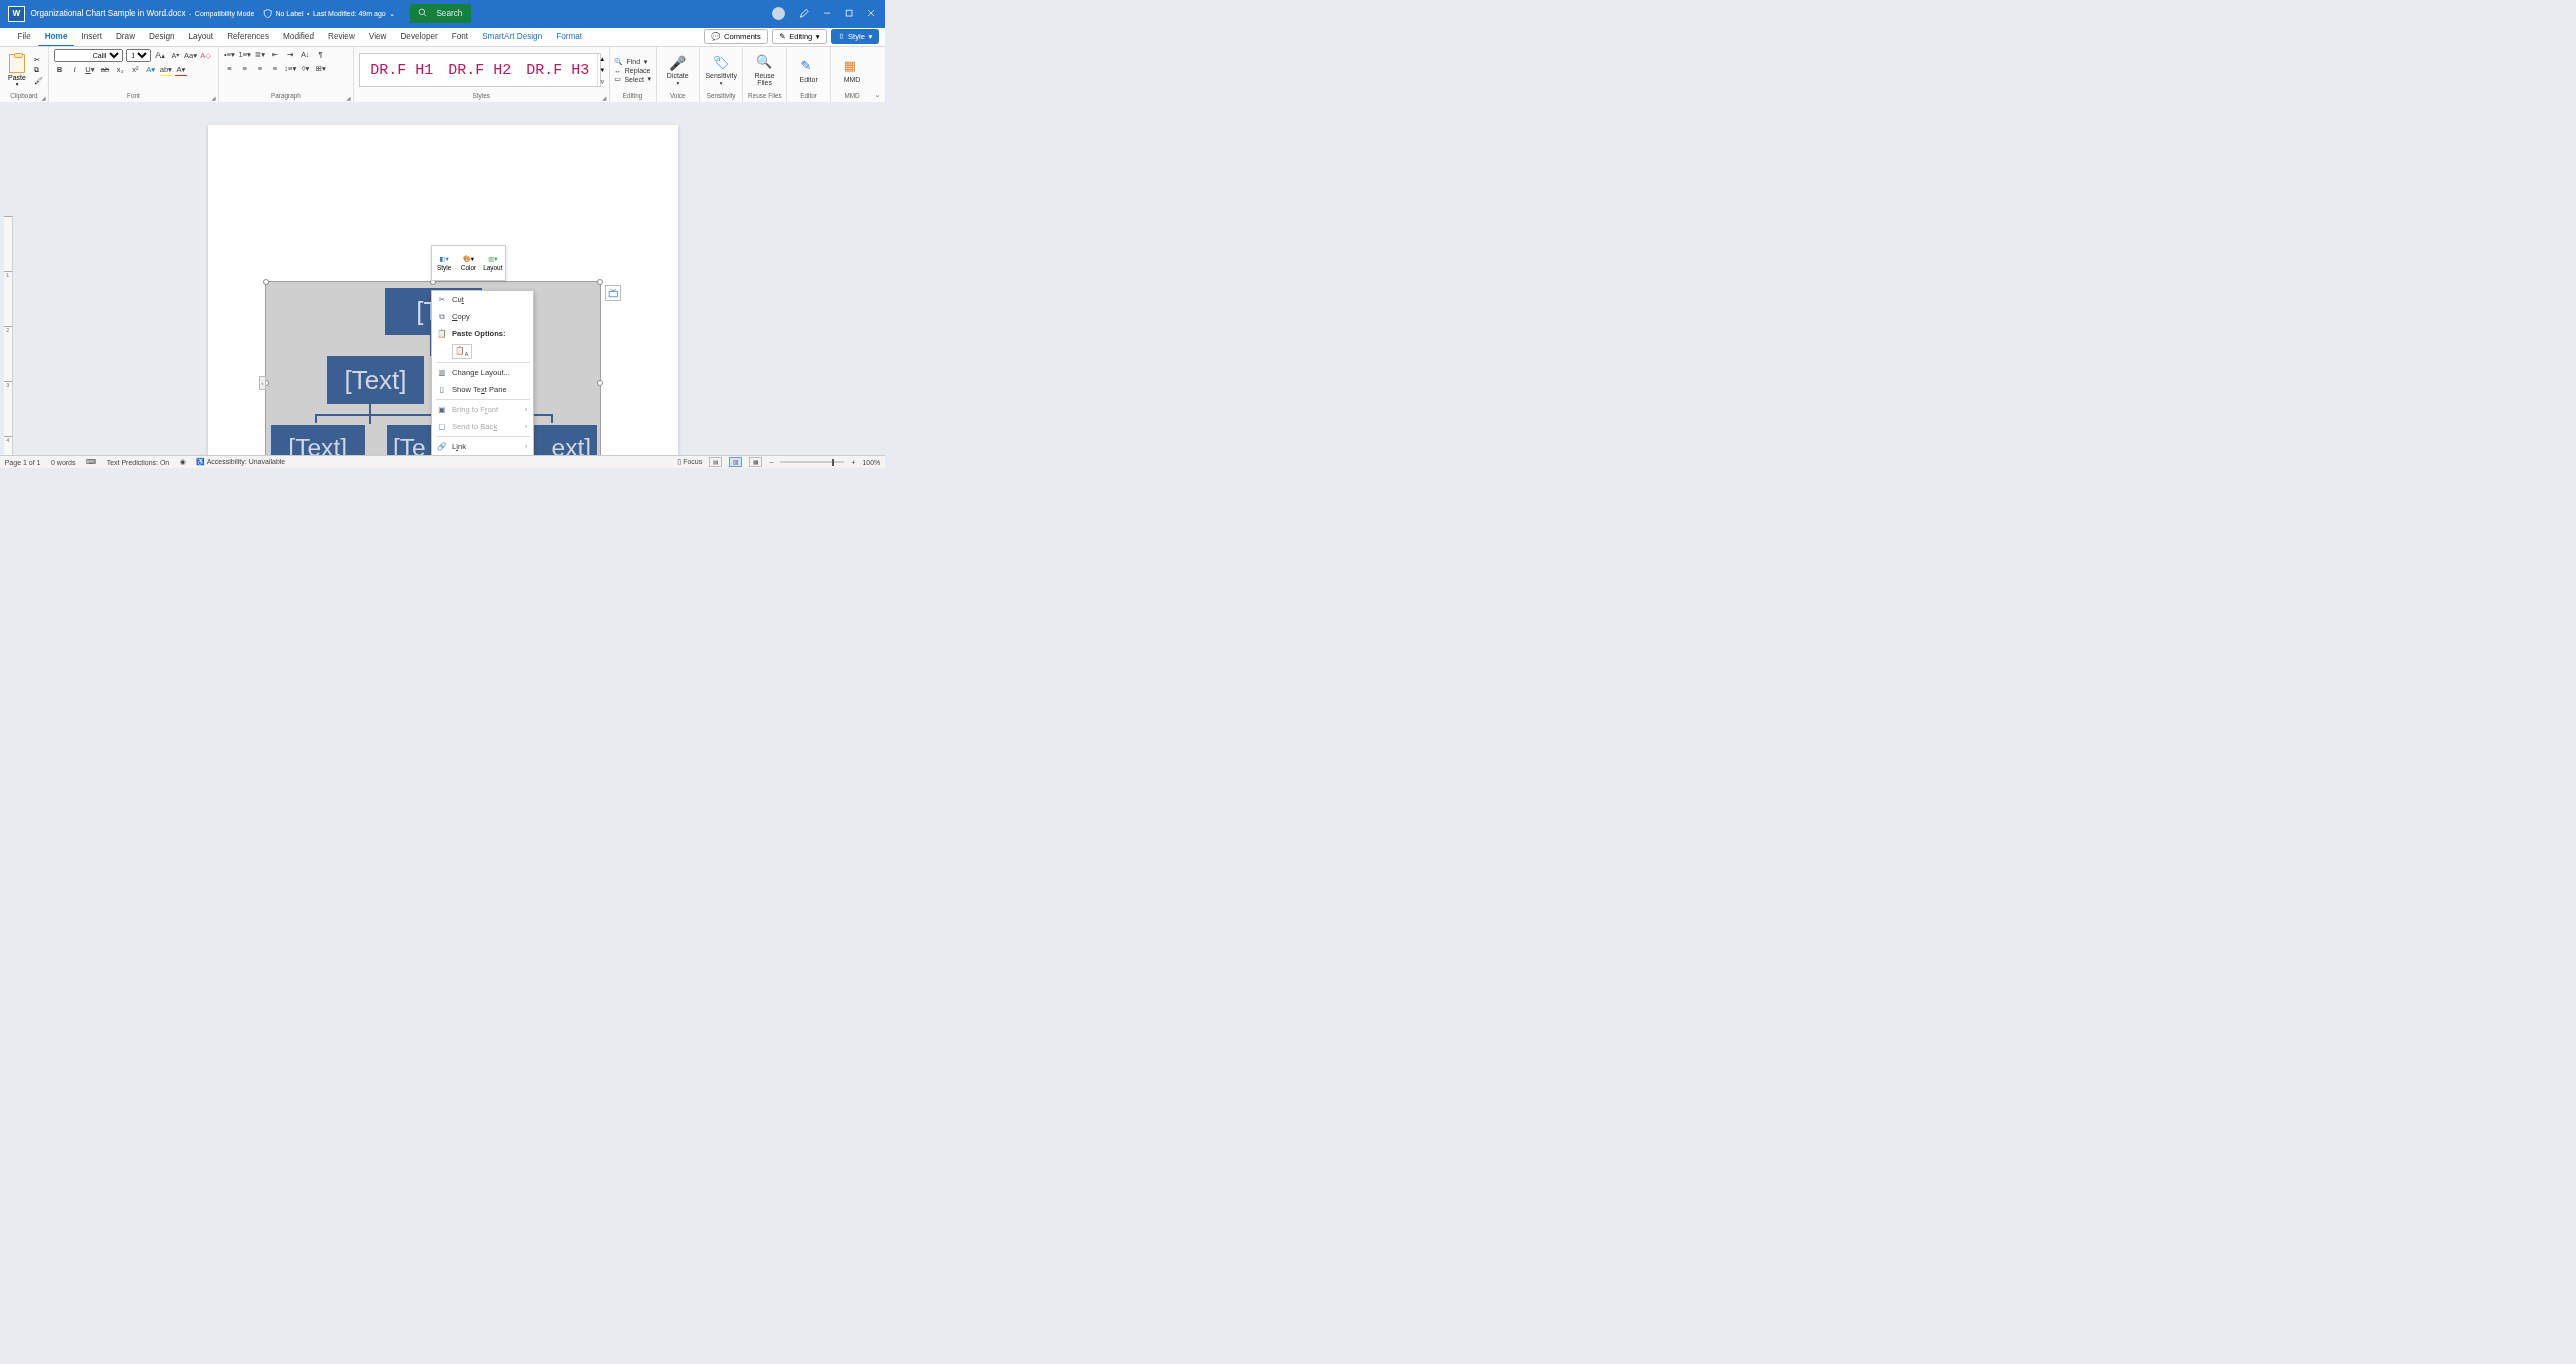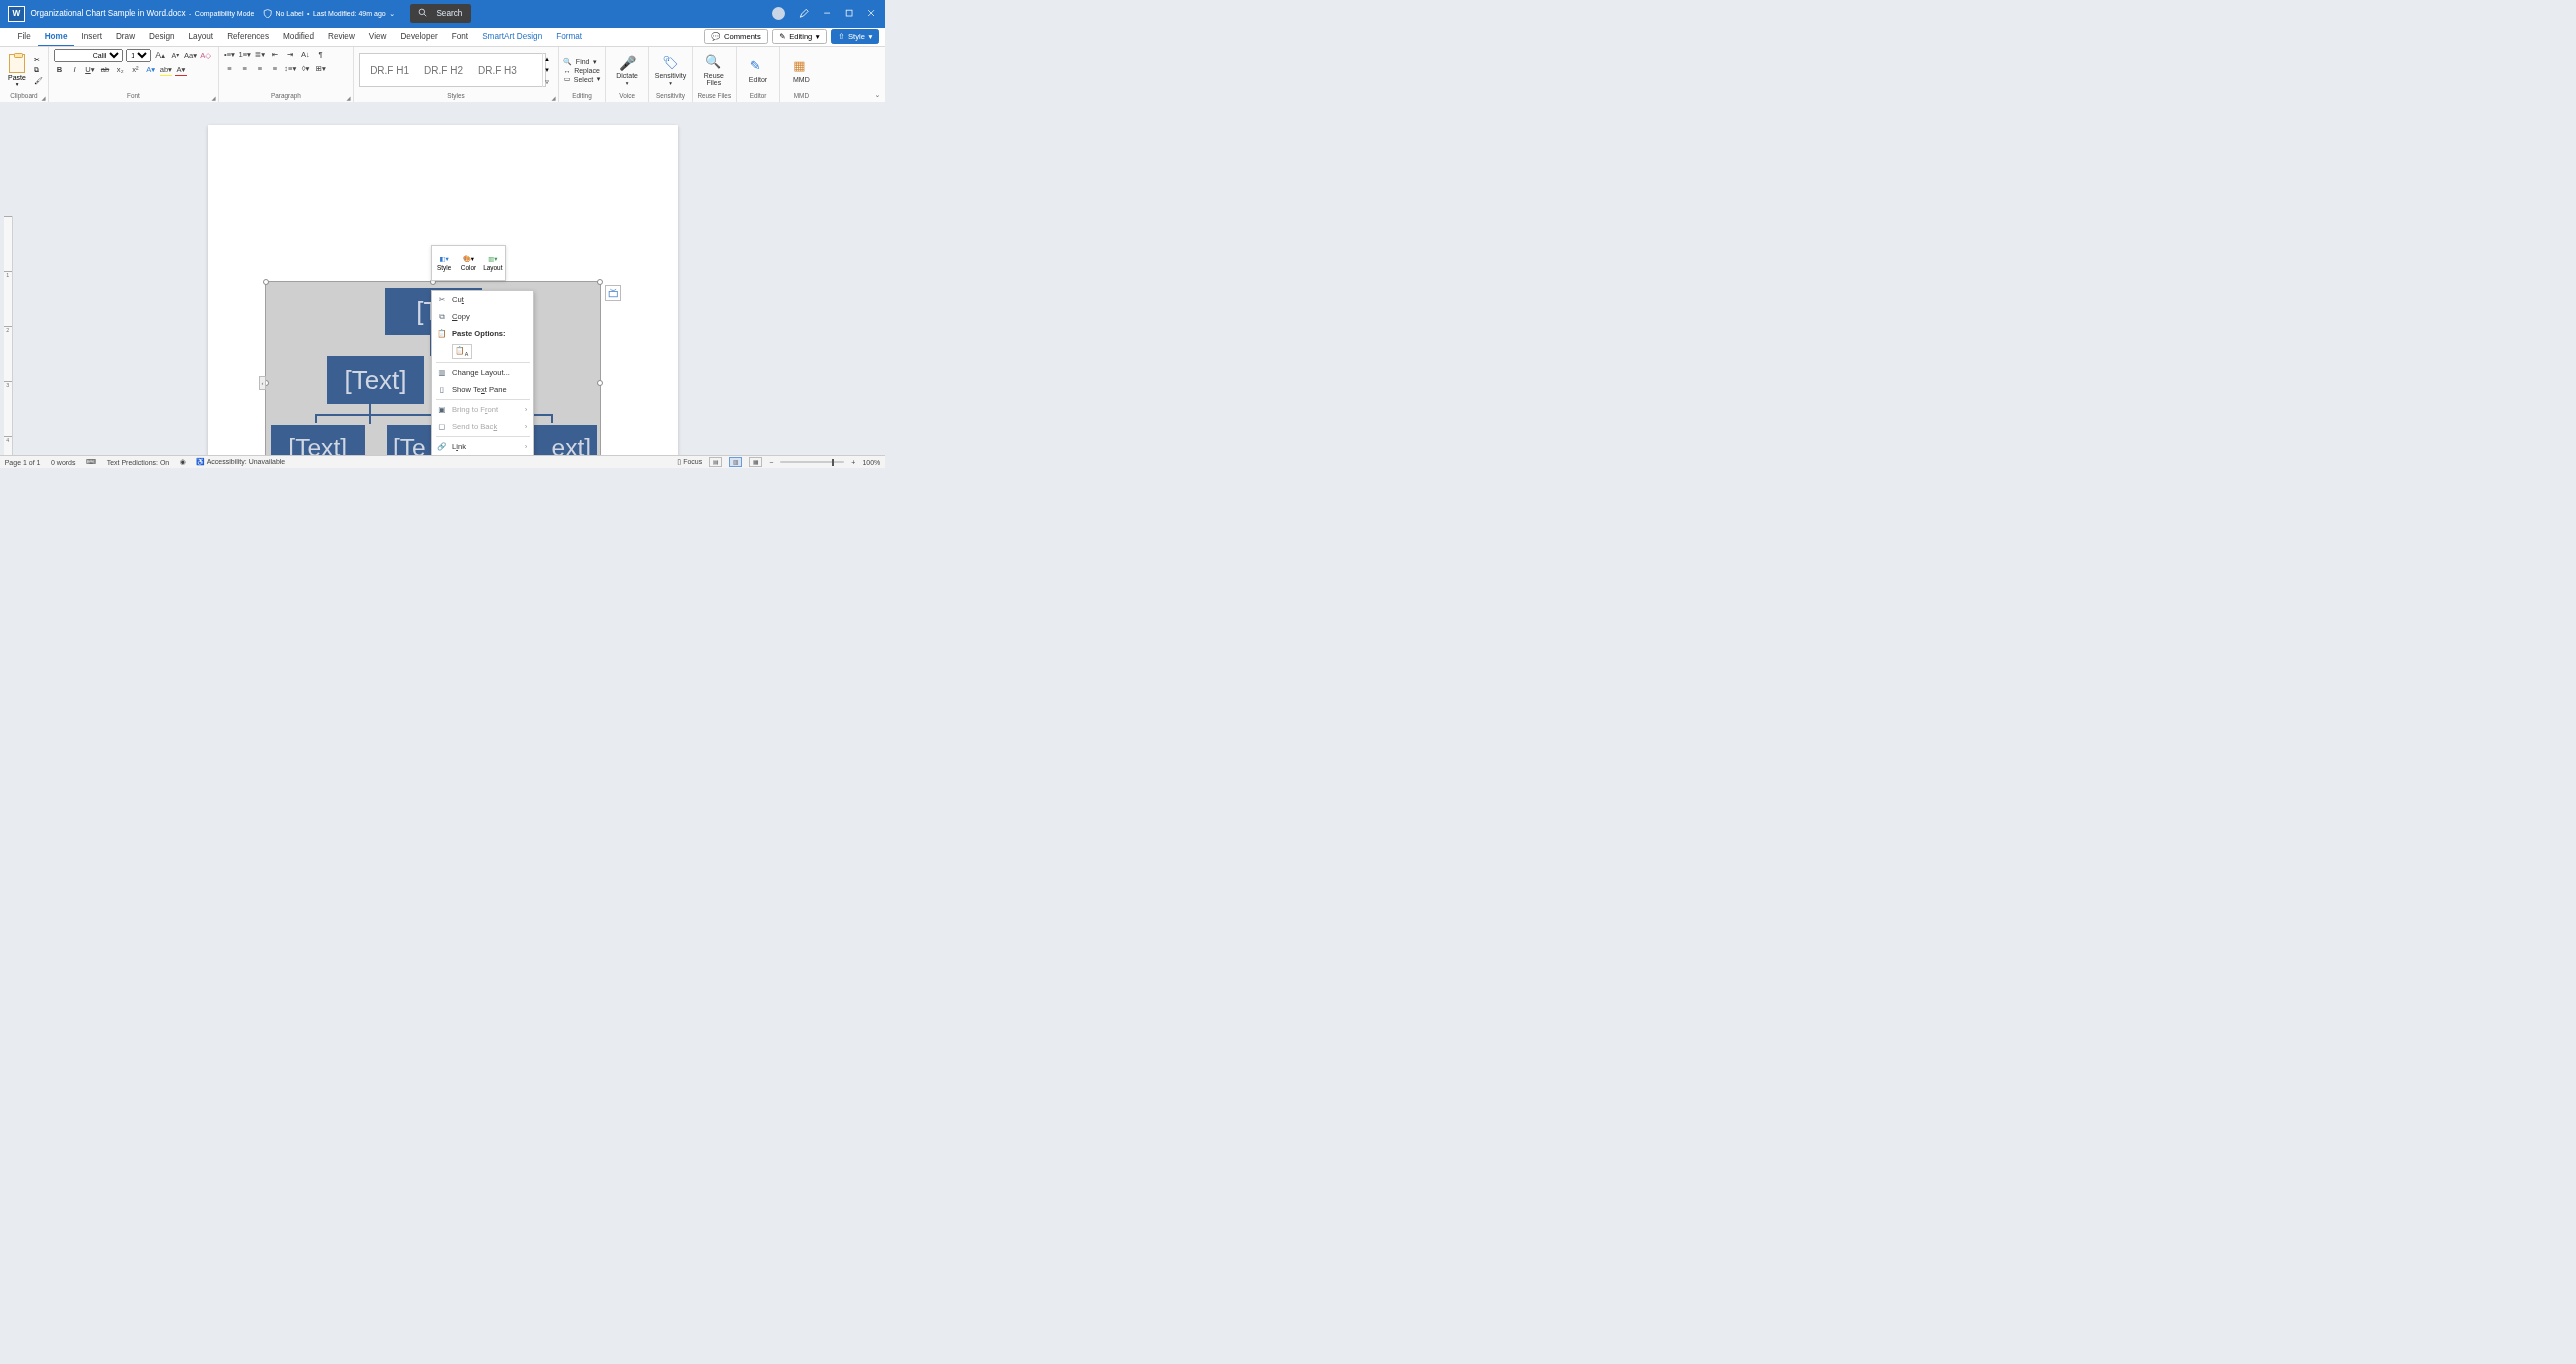--- a/index.html
+++ b/index.html
@@ -5,21 +5,21 @@
 * { margin: 0; padding: 0; box-sizing: border-box; font-family: "Segoe UI", Arial, sans-serif; }
 body { background: #e8ecf0; overflow: hidden; width: 885px; height: 468px; position: relative; font-size: 7px; }
 
 
 .title-bar { background: #2473c8; height: 27.5px; display: flex; align-items: center; color: #fff; padding: 0 4.7px; }
 .title-bar .app-icon { width: 16.4px; height: 16.4px; background: #1e5fa8; border: 0.6px solid #fff; display: flex; align-items: center; justify-content: center; font-weight: bold; margin: 0 5.9px 0 3.5px; font-size: 8.2px; }
 .title-bar .doc-title { font-size: 8.2px; }
 .title-bar .sep-dot { margin: 0 3.5px; opacity: .9; }
 .title-bar .shield { margin: 0 3.5px 0 8.2px; }
 .title-bar .chev { margin-left: 3.5px; }
-.title-bar .search { flex: 0 0 181px; margin-left: auto; margin-right: auto; position: absolute; left: 410px; top: 4.1px; height: 19px; background: #404040; border-radius: 2.3px; display: flex; align-items: center; padding: 0 8.2px; color: #dfeaf7; font-size: 8.2px; }
+.title-bar .search { flex: 0 0 181px; margin-left: auto; margin-right: auto; position: absolute; left: 410px; top: 4.1px; height: 19px; background: #15803d; border-radius: 2.3px; display: flex; align-items: center; padding: 0 8.2px; color: #dfeaf7; font-size: 8.2px; }
 .title-bar .search .mag { margin-right: 9.4px; }
 .title-bar .win-controls { margin-left: auto; display: flex; gap: 14px; align-items: center; padding-right: 4.7px; }
 .title-bar .avatar { width: 13px; height: 13px; border-radius: 50%; background: #c9d6e6; }
 
 
 .ribbon-tabs { background: #fff; height: 19px; display: flex; align-items: center; padding: 0 10.5px; border-bottom: 0.6px solid #d9d9d9; position: relative; }
 .ribbon-tabs .tab { padding: 0 7px; height: 19px; line-height: 19px; color: #3b3b3b; font-size: 8.2px; cursor: pointer; }
 .ribbon-tabs .tab.active { color: #2473c8; border-bottom: 1.8px solid #2473c8; font-weight: 700; }
 .ribbon-tabs .tab.contextual { color: #2473c8; }
 .ribbon-tabs .right { position: absolute; right: 5.9px; top: 1.2px; display: flex; gap: 4.7px; }
@@ -37,21 +37,21 @@
 .paste-big .clip-icon::before { content:""; position:absolute; top:-2.3px; left:4.1px; width:7px; height:3.5px; border:0.6px solid #d9a74a; border-radius:1.2px; background:#ffe7b0;}
 .mini-icons { display: flex; flex-direction: column; gap: 2.3px; margin-left: 2.3px; }
 .mini-icons span { width: 9.4px; height: 8.2px; display:inline-block; }
 select.font-name { width: 69px; height: 13px; font-size: 7px; padding-left: 34px; }
 select.font-size { width: 24.6px; height: 13px; font-size: 7px; }
 .icon-btn { width: 11.7px; height: 11.7px; display:inline-flex; align-items:center; justify-content:center; color:#444; font-size:7.6px; }
 .row { display:flex; align-items:center; gap:3.5px; }
 .col { display:flex; flex-direction:column; gap:2.3px; }
 
 .styles-gallery { display:flex; align-items:center; gap: 15px; border:0.6px solid #ccc; background:#fff; padding: 3.5px 10.5px; height: 34px; min-width: 187px; }
-.style-item { font-family: Liberation Sans, sans-serif; color:#737373; font-size: 10px; }
+.style-item { font-family: Liberation Mono, monospace; color:#be185d; font-size: 15px; }
 .gallery-more { display:flex; flex-direction:column; border-left:0.6px solid #ddd; padding-left:2.3px; margin-left:-5.9px; height:34px; justify-content:space-around;}
 
 .big-btn { display:flex; flex-direction:column; align-items:center; justify-content:center; width:33px; gap:1.2px; font-size:7px; color:#333; }
 .big-btn svg, .big-btn .glyph { width:16.4px; height:16.4px; }
 
 .editing-col { display:flex; flex-direction:column; gap:1.2px; font-size:7px; color:#333; }
 .editing-col div { display:flex; align-items:center; gap:3.5px;}
 
 .collapse-ribbon { position:absolute; right:4.7px; bottom:2.3px; color:#666; }
 

